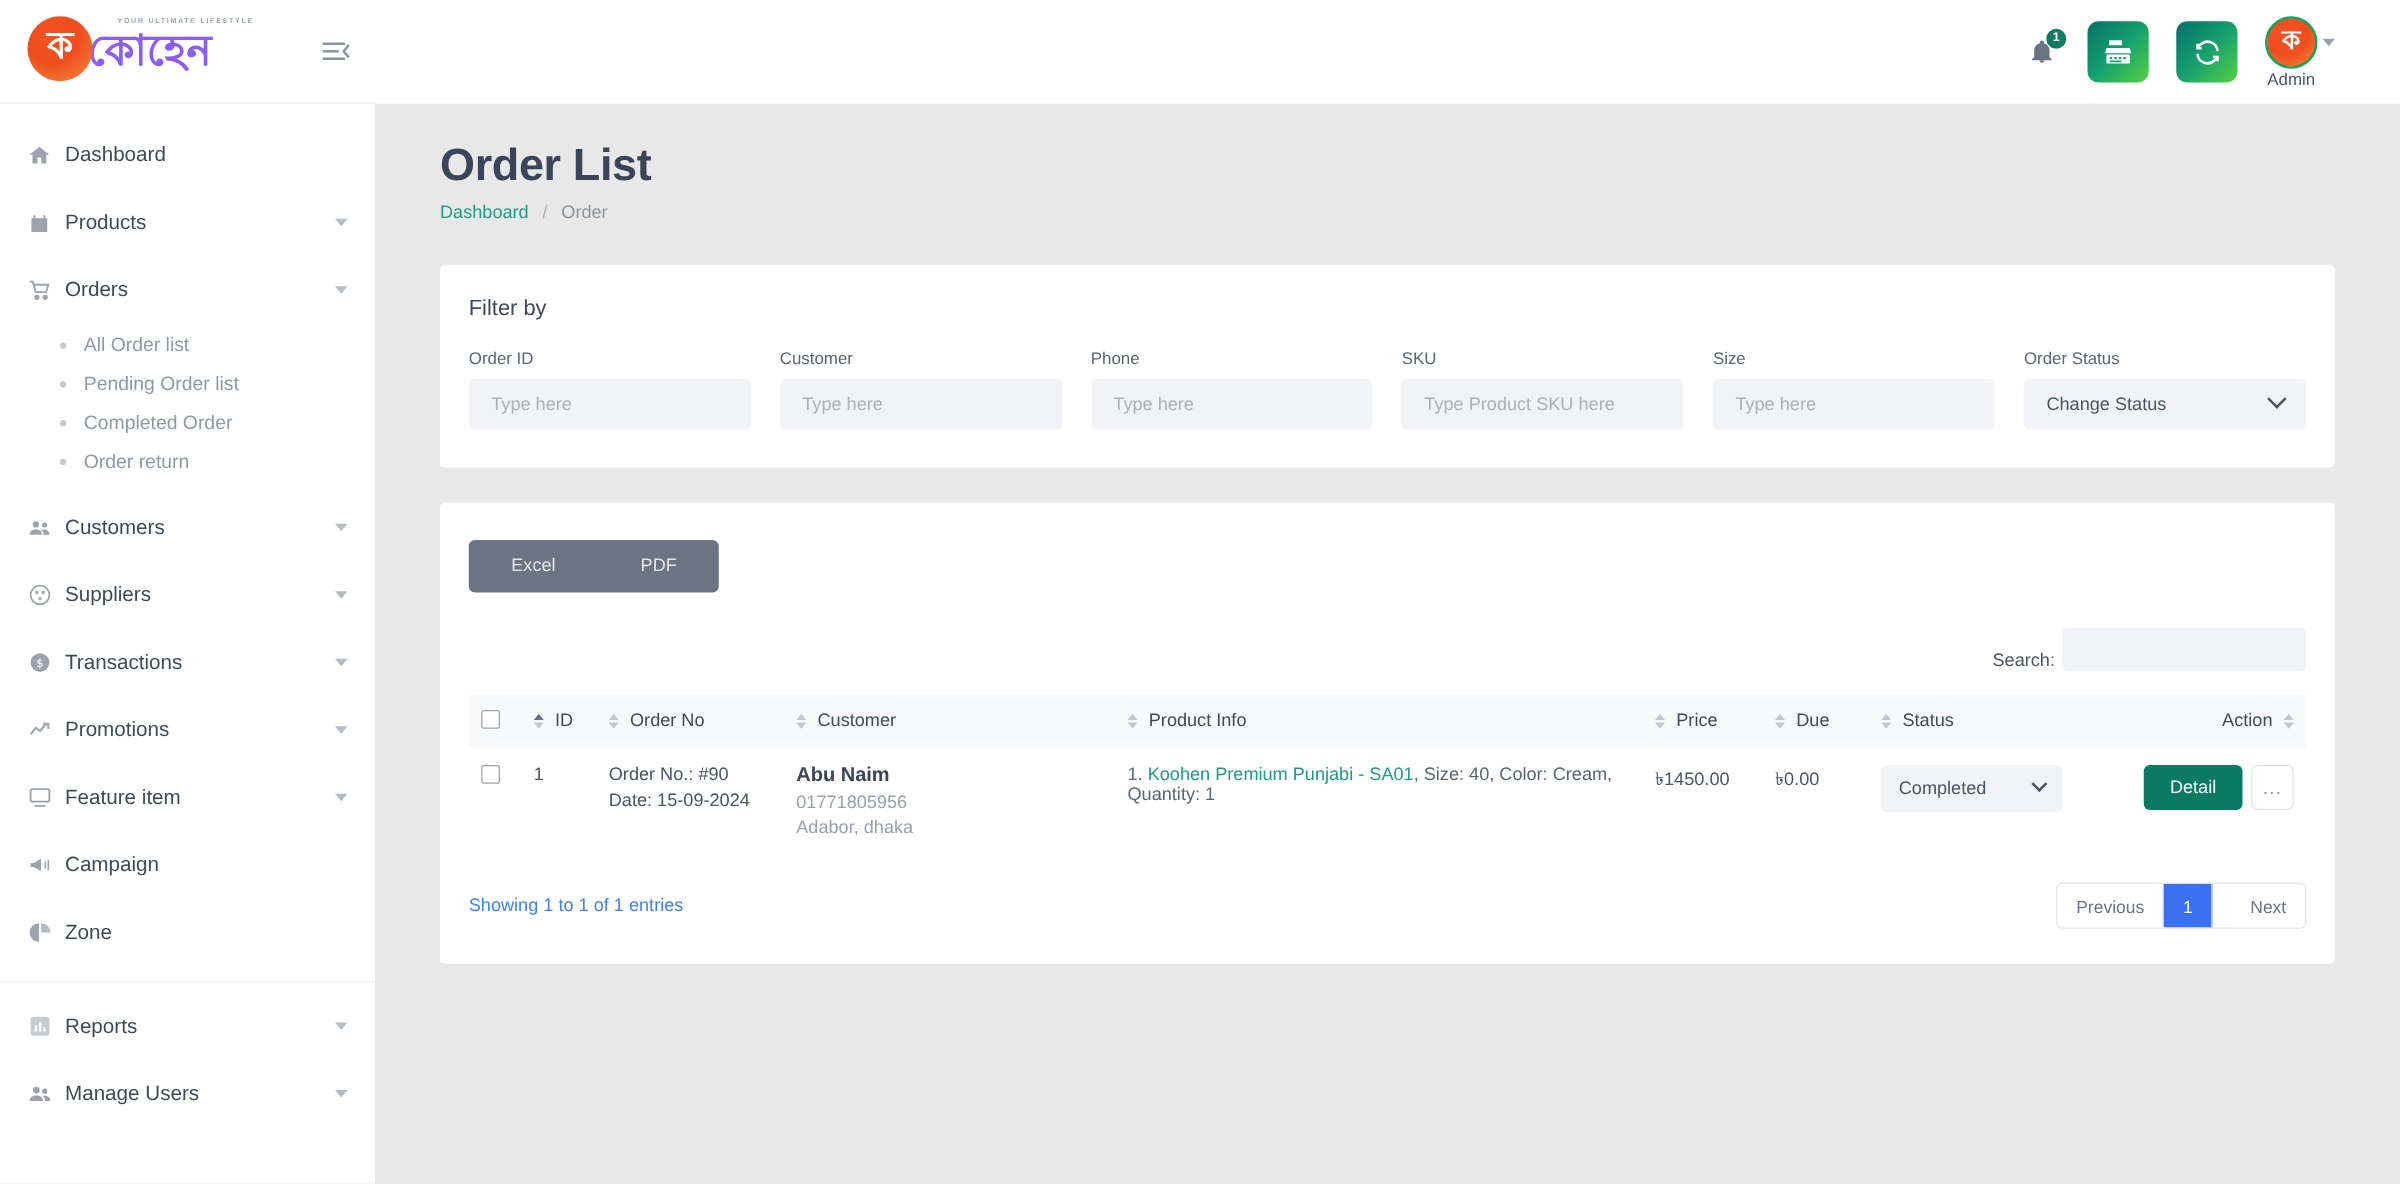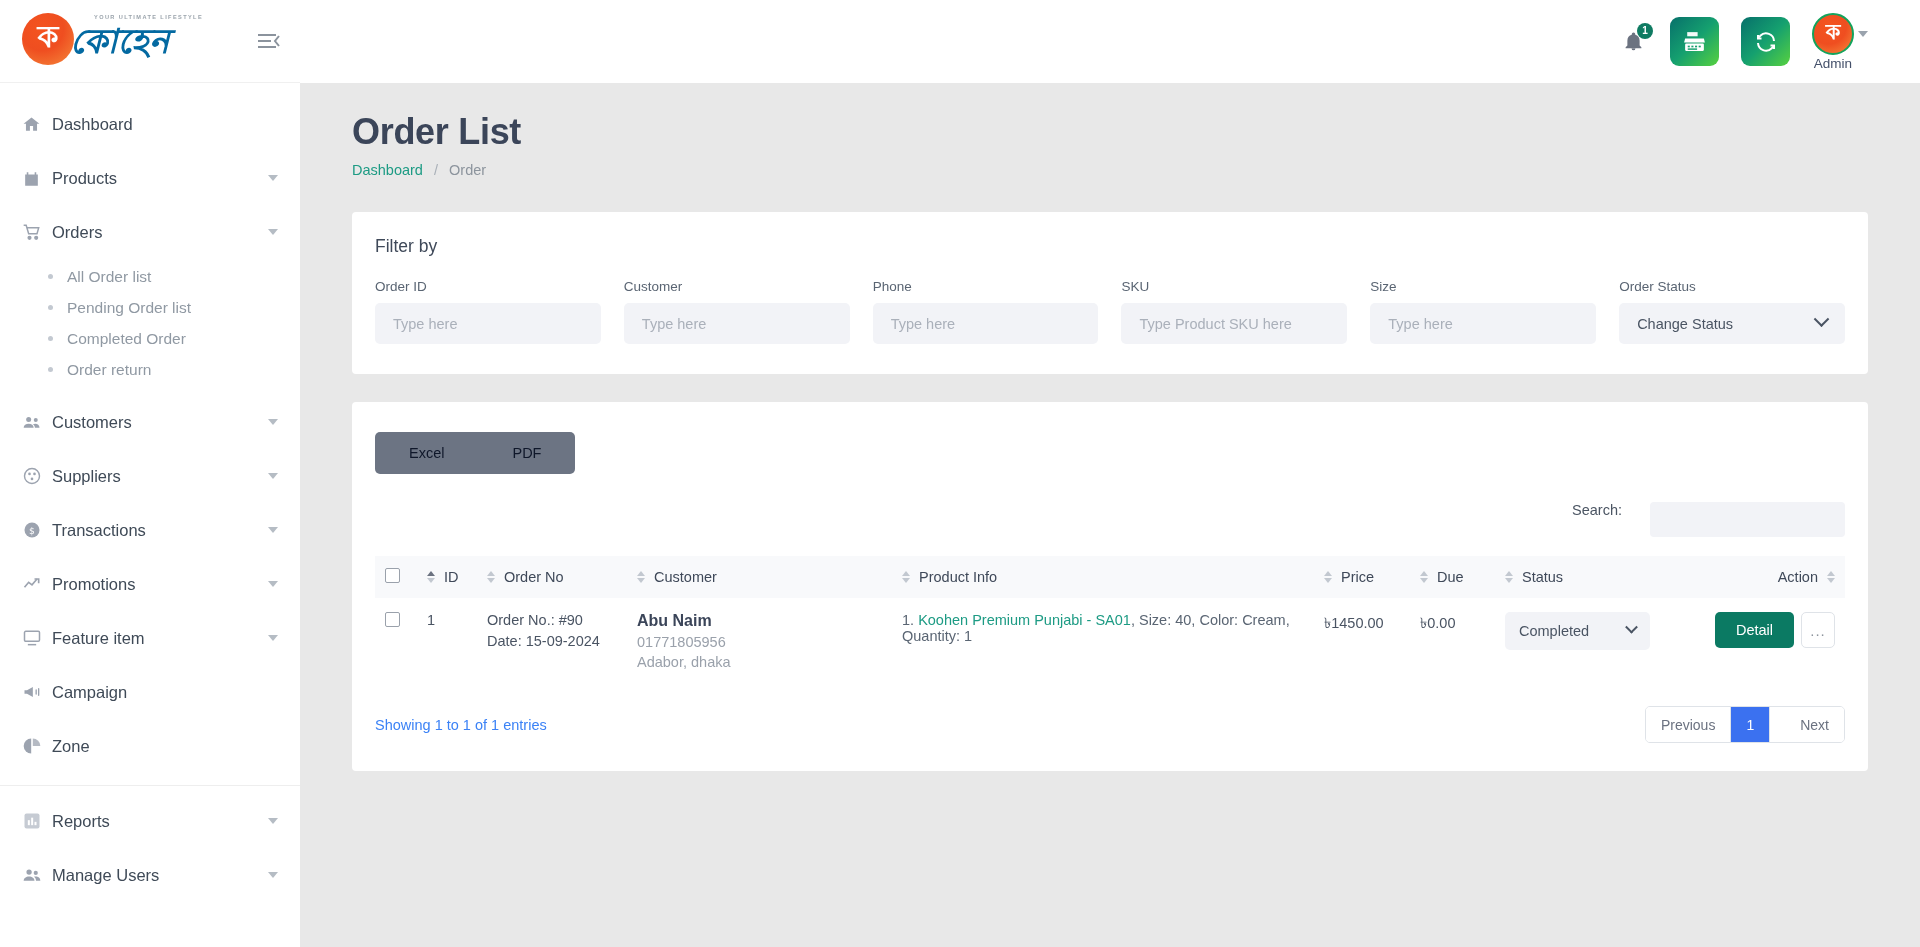--- a/index.html
+++ b/index.html
@@ -39,25 +39,24 @@
     transform: translateY(-2px);
   }
   .logo-text-wrap { position: relative; padding-top: 6px; }
   .logo-tag {
     font-size: 5.6px; letter-spacing: 1.4px; color: #9aa3ab;
     font-weight: 700; text-transform: uppercase;
     position: absolute; top: 1px; left: 24px; white-space: nowrap;
   }
   .logo-word {
     font-size: 34px; line-height: 1; font-weight: 700;
-    color: #0369a1;
+    color: #8b5cf6;
     font-family: "DejaVu Sans", sans-serif;
     transform: translateY(5px);
     white-space: nowrap;
-    font-style: italic;
   }
   .burger { width: 26px; height: 26px; display:flex; align-items:center; justify-content:center; cursor:pointer; }
 
   .sidebar-scroll { flex: 1 1 auto; overflow: hidden; padding-top: 14px; }
   .nav-item {
     display: flex; align-items: center;
     height: 54px; padding: 0 22px 0 22px;
     color: #4b5563; font-size: 16.5px; cursor: pointer;
     position: relative;
   }
@@ -127,25 +126,25 @@
     background: #f2f3f7; padding: 0 18px; font-size: 14.5px; color: #4a5463;
     font-family: "Liberation Sans", sans-serif; outline: none;
   }
   .fg input::placeholder { color: #aab0ba; }
   .fg .sel { display:flex; align-items:center; justify-content:space-between; cursor:pointer; }
   .chev { width: 11px; height: 11px; border-right: 2px solid #4a5463; border-bottom: 2px solid #4a5463; transform: rotate(45deg) translate(-3px,-3px); }
 
   .table-card { padding: 30px 23px 28px 23px; margin-top: 28px; }
   .exp-group { display: inline-flex; background: #6c7483; border-radius: 5px; overflow: hidden; }
   .exp-btn {
-    height: 42px; padding: 0 34px; color: #0f172a; font-size: 14.5px;
+    height: 42px; padding: 0 34px; color: #e5e5e5; font-size: 14.5px;
     display: flex; align-items: center; justify-content: center; cursor: pointer;
     background: transparent; border: none; font-family: "Liberation Sans", sans-serif;
   }
-  .search-row { display: flex; justify-content: flex-end; align-items: flex-start; margin-top: 28px; gap: 28px; }
+  .search-row { display: flex; justify-content: flex-end; align-items: flex-end; margin-top: 28px; gap: 6px; }
   .search-row label { font-size: 14.5px; color: #4b5563; }
   .search-row input {
     width: 195px; height: 35px; border: none; border-radius: 4px;
     background: #f2f3f7; outline: none; padding: 0 10px;
     font-family: "Liberation Sans", sans-serif; font-size: 14px; color:#4a5463;
   }
 
   table { width: 100%; border-collapse: collapse; margin-top: 19px; }
   thead th {
     background: #f8f9fb; height: 42px;

